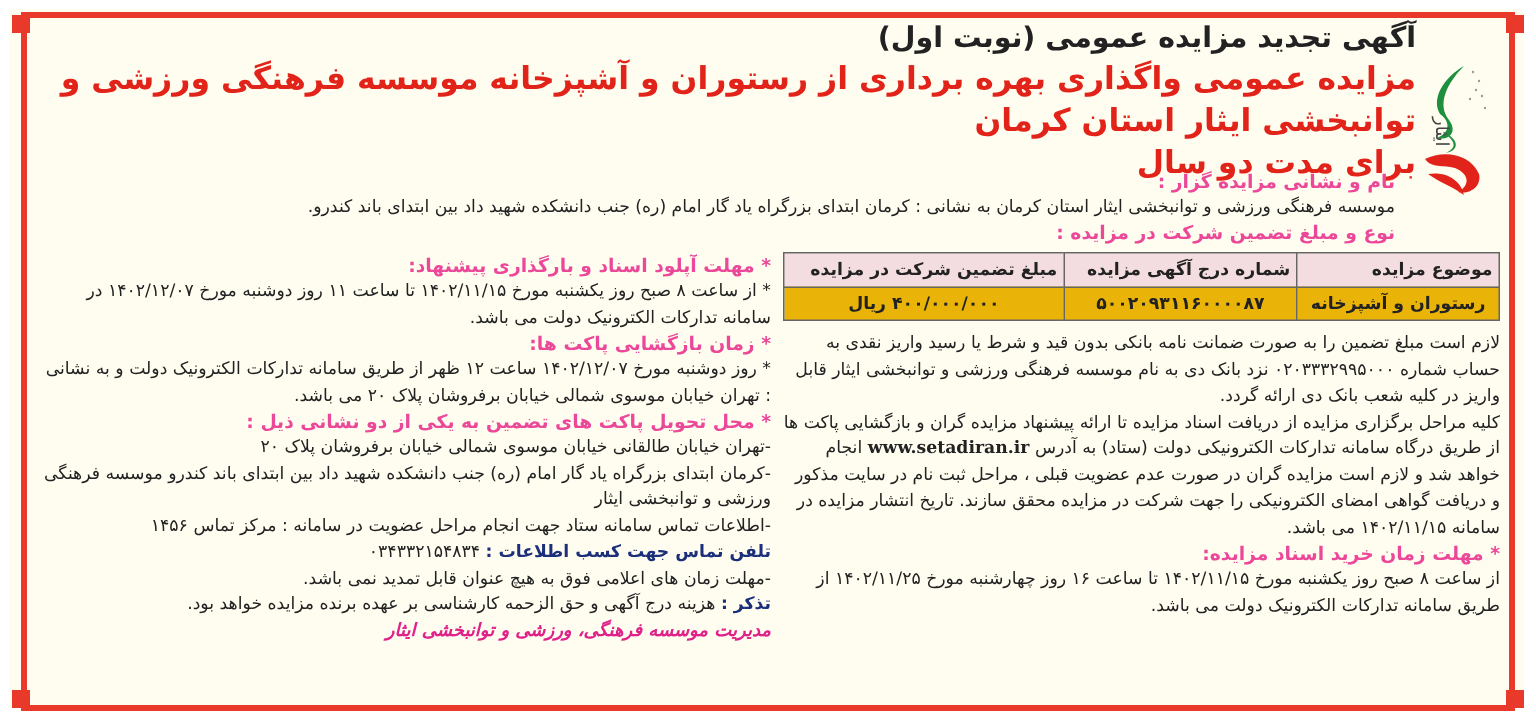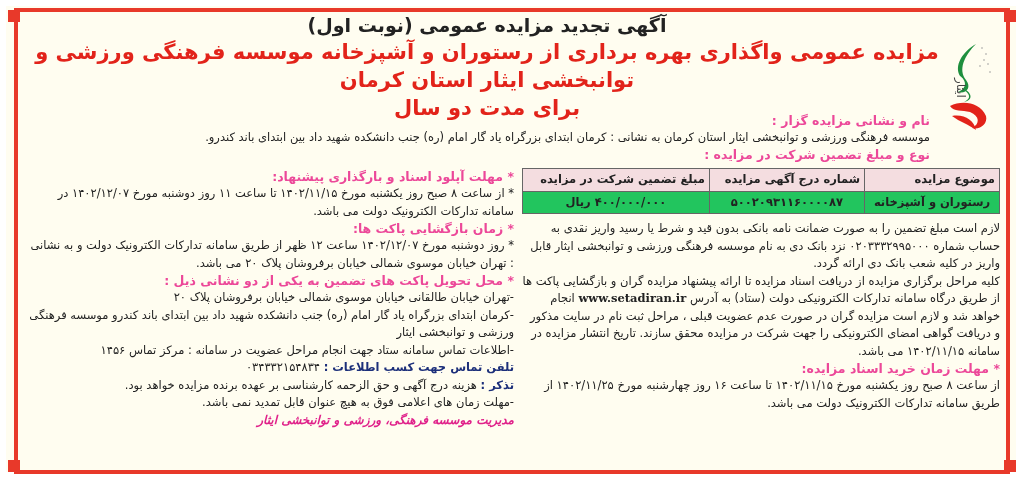--- a/index.html
+++ b/index.html
@@ -12,21 +12,21 @@
     .frame {
       position: absolute; left: 6px; top: 6px; width: 1010px; height: 466px;
       background: #fffdf0;
     }
     .border-outer {
       position: absolute; left: 14px; top: 8px; right: 14px; bottom: 8px;
       border: 4px solid #e8392a; pointer-events: none;
     }
     .cap { position: absolute; width: 12px; height: 12px; background: #e8392a; }
     .header {
-      position: absolute; left: 30px; right: 80px; top: 12px; text-align: center; direction: rtl;
+      position: absolute; left: 30px; right: 80px; top: 12px; direction: rtl;
     }
     .h1 { color: #222; font-weight: bold; font-size: 19px; line-height: 26px; }
     .h2 { color: #e2231a; font-weight: bold; font-size: 21px; line-height: 28px; }
     .logo {
       position: absolute; right: 24px; top: 36px; width: 64px; height: 100px;
     }
     .logo-text {
       position: absolute; right: 56px; top: 78px; font-size: 12px; color: #444; writing-mode: vertical-rl;
     }
     .top-section {
@@ -41,21 +41,21 @@
     }
     .col-left {
       position: absolute; left: 24px; width: 490px; top: 168px; direction: rtl;
       font-size: 11.5px; color: #222; line-height: 17.5px;
     }
     table.auction {
       width: 478px; border-collapse: collapse; margin-top: 4px; margin-bottom: 6px;
       font-size: 11.5px; font-weight: bold; text-align: center;
     }
     table.auction th { background: #f4dde0; border: 1px solid #666; padding: 2px 4px; font-weight: bold; color: #222; text-align: right; }
-    table.auction td { background: #22c55e; border: 1px solid #666; padding: 2px 4px; color: #222; }
+    table.auction td { background: #eab308; border: 1px solid #666; padding: 2px 4px; color: #222; }
     .url { font-family: "DejaVu Serif", serif; font-weight: bold; }
     .bold-blue { color: #1c2f7a; font-weight: bold; }
     .pink { color: #e0218a; font-weight: bold; font-size: 12px; font-style: italic; }
   </style>
 </head>
 <body>
 
 <div class="frame"></div>
 <div class="border-outer"></div>
 <div class="cap" style="left:8px;top:10px;"></div>
@@ -124,19 +124,19 @@
   <div class="title-blue">* زمان بازگشایی پاکت ها:</div>
   <div>* روز دوشنبه مورخ ۱۴۰۲/۱۲/۰۷ ساعت ۱۲ ظهر از طریق سامانه تدارکات الکترونیک دولت و به نشانی : تهران خیابان موسوی شمالی خیابان برفروشان پلاک ۲۰ می باشد.</div>
   <div class="title-blue">* محل تحویل پاکت های تضمین به یکی از دو نشانی ذیل :</div>
   <div>-تهران خیابان طالقانی خیابان موسوی شمالی خیابان برفروشان پلاک ۲۰</div>
   <div>-کرمان ابتدای بزرگراه یاد گار امام (ره) جنب دانشکده شهید داد بین ابتدای باند کندرو موسسه فرهنگی ورزشی و توانبخشی ایثار</div>
   <div>-اطلاعات تماس سامانه ستاد جهت انجام مراحل عضویت در سامانه : مرکز تماس ۱۴۵۶</div>
   <div>
     <span class="bold-blue">تلفن تماس جهت کسب اطلاعات :</span>
     <span>۰۳۴۳۳۲۱۵۴۸۳۴</span>
   </div>
+  <div>-مهلت زمان های اعلامی فوق به هیچ عنوان قابل تمدید نمی باشد.</div>
   <div>
     <span class="bold-blue">تذکر :</span>
     <span>هزینه درج آگهی و حق الزحمه کارشناسی بر عهده برنده مزایده خواهد بود.</span>
   </div>
-  <div>-مهلت زمان های اعلامی فوق به هیچ عنوان قابل تمدید نمی باشد.</div>
   <div class="pink">مدیریت موسسه فرهنگی، ورزشی و توانبخشی ایثار</div>
 </div>
 
 </body></html>

